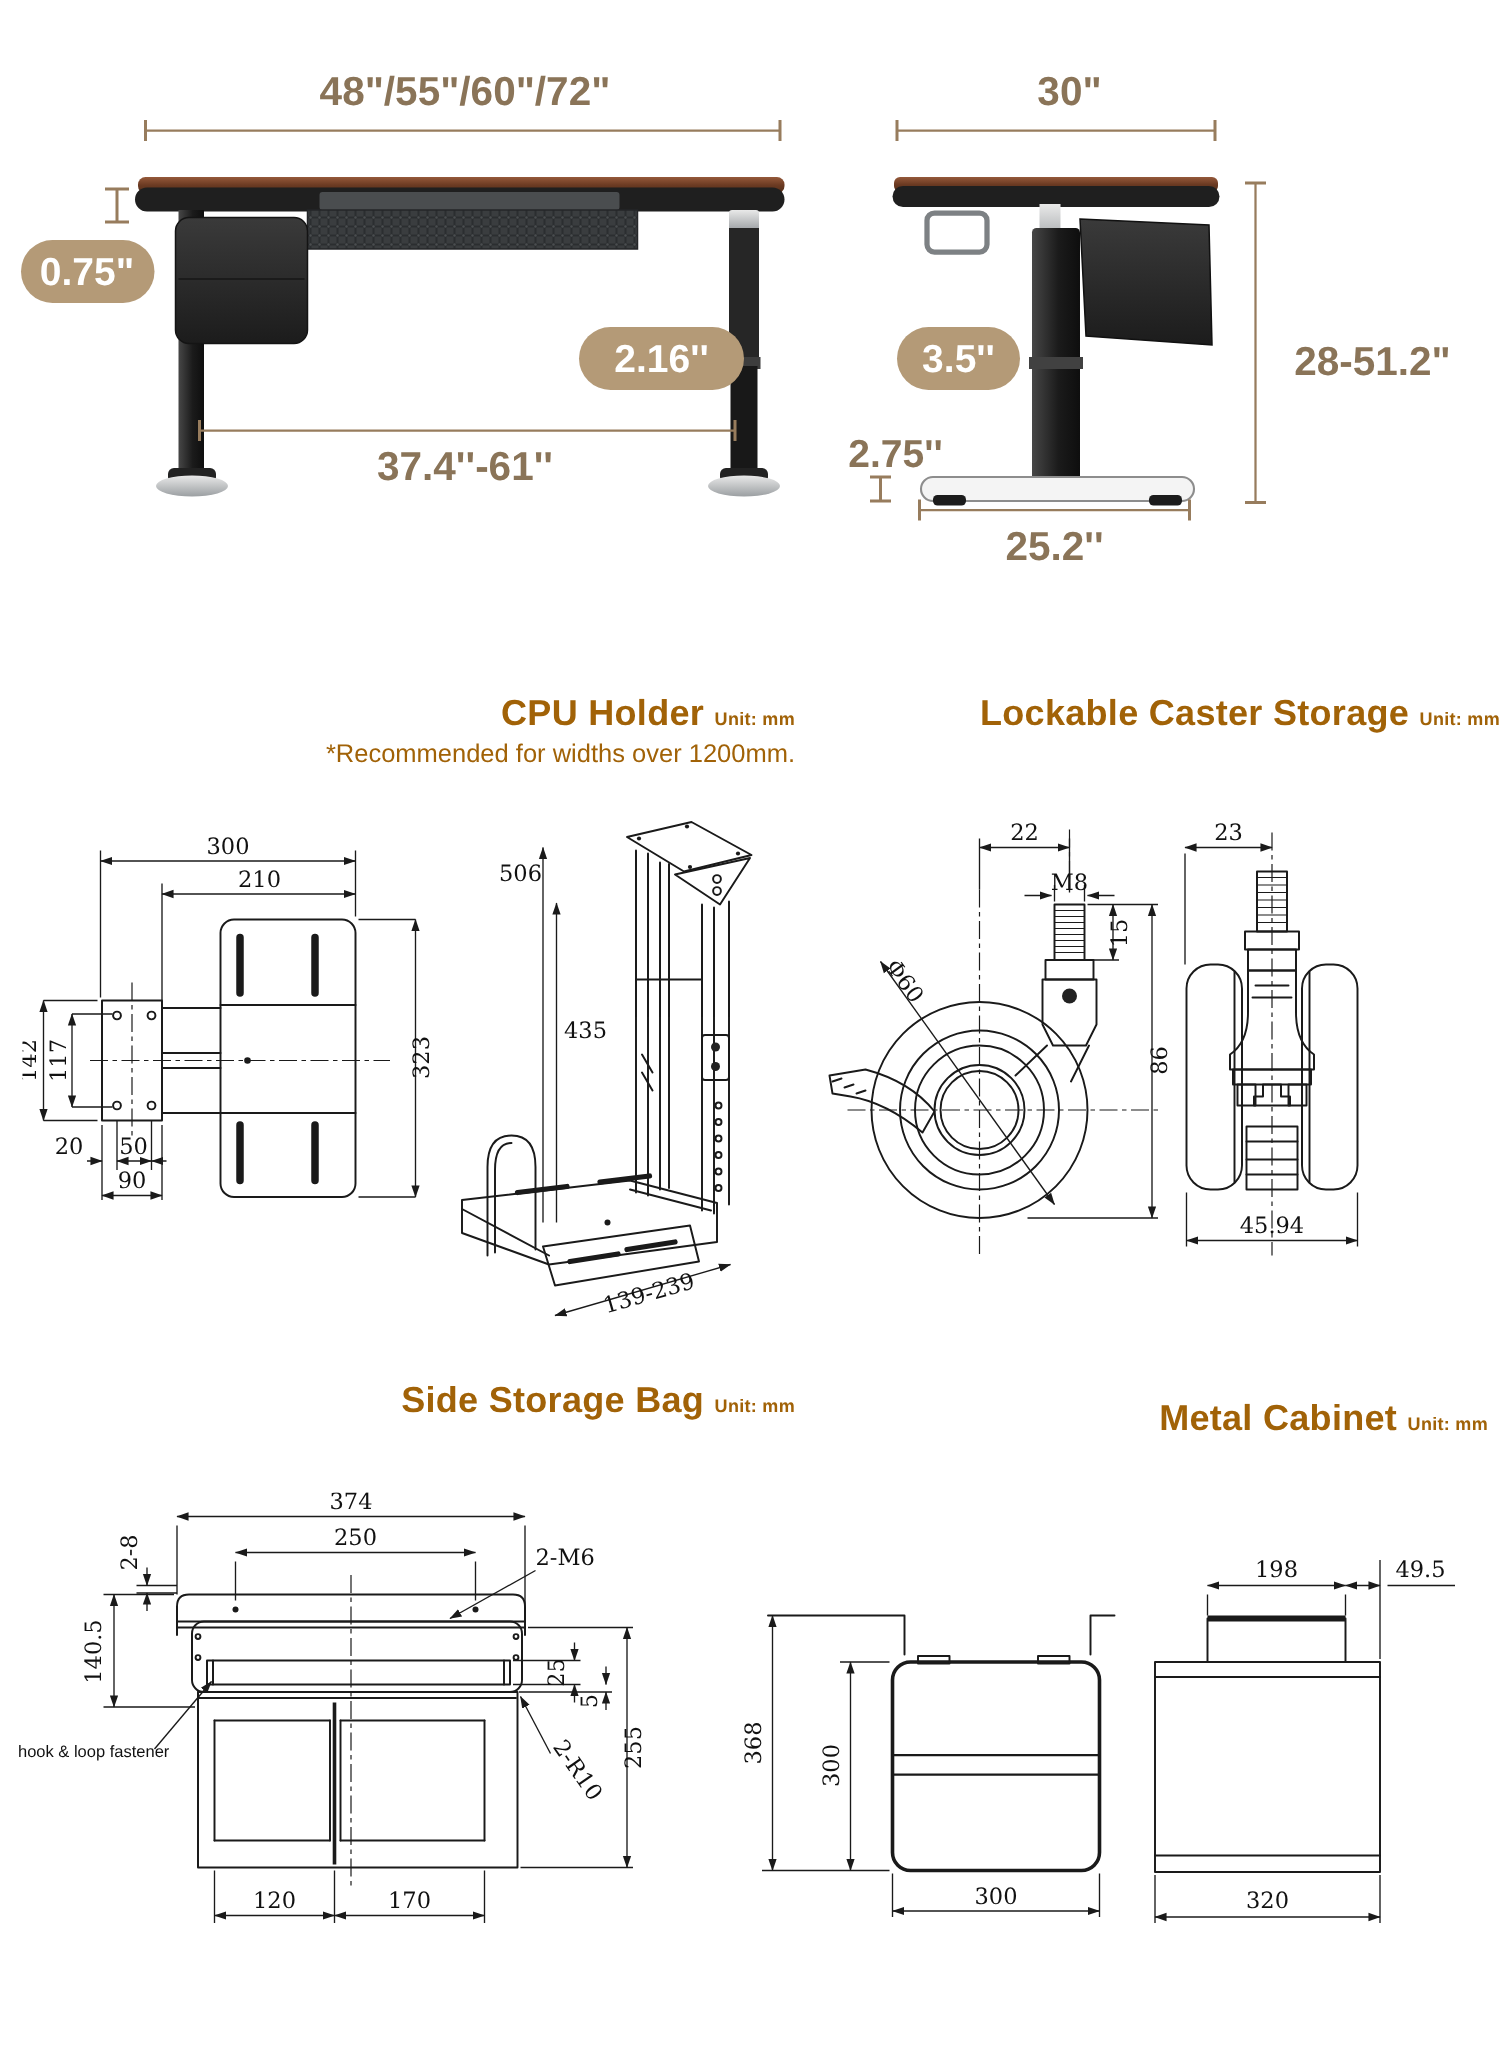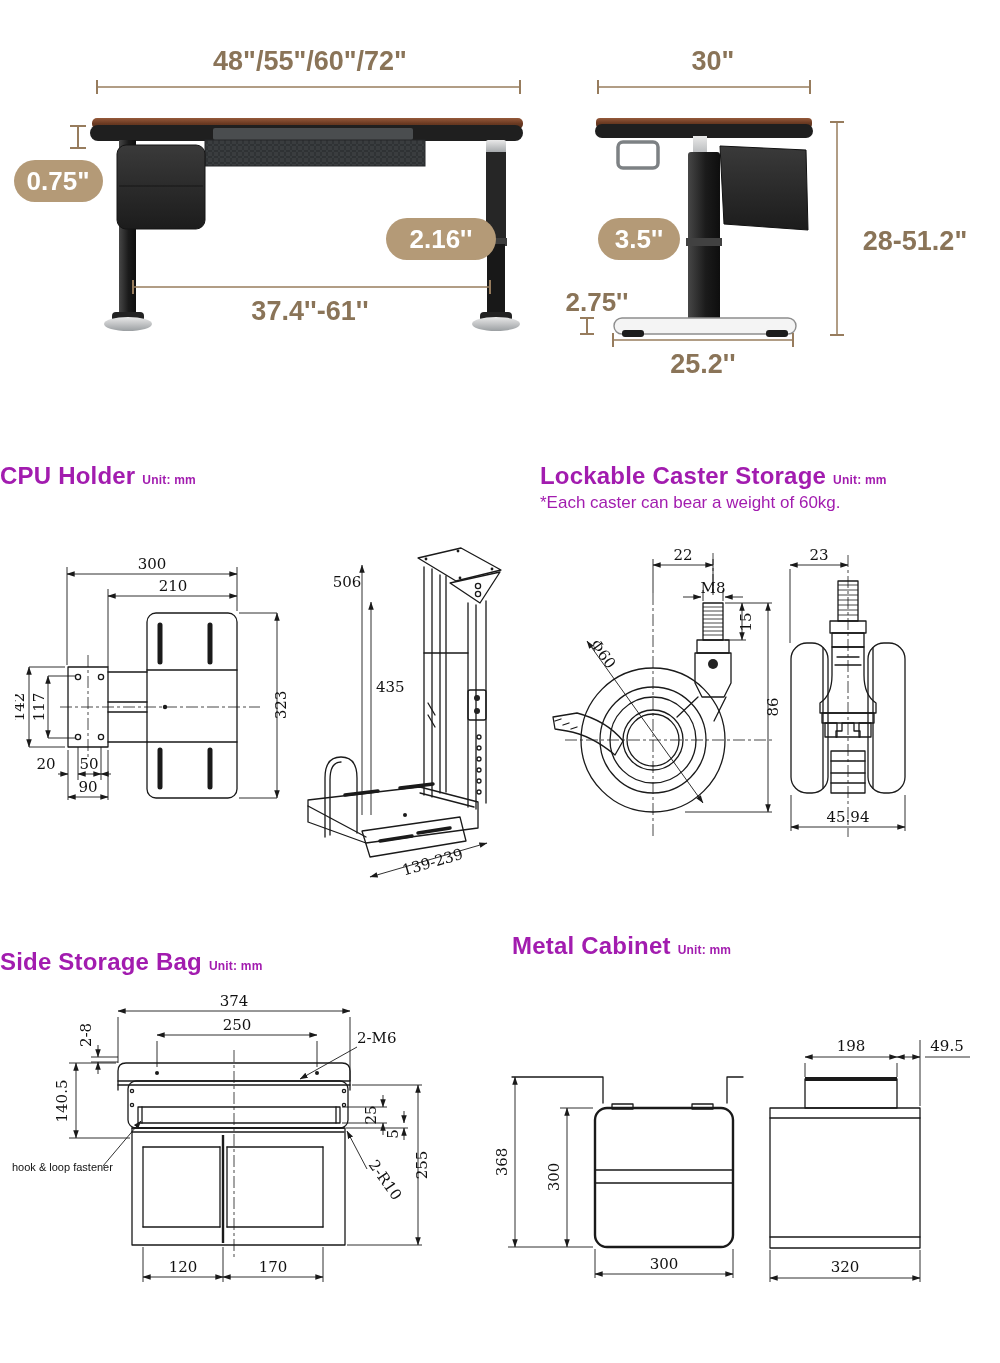--- a/index.html
+++ b/index.html
@@ -1,20 +1,20 @@
 <!DOCTYPE html>
 <html><head>
 <meta charset="utf-8">
 <style>
   html,body{margin:0;padding:0;}
   body{width:1000px;height:1363px;background:#ffffff;position:relative;overflow:hidden;
        font-family:"Liberation Sans",sans-serif;}
   .abs{position:absolute;}
   
-  .sec-head{position:absolute;text-align:left;color:#a21caf;}
+  .sec-head{position:absolute;text-align:right;color:#a16207;}
   .sec-title{font-size:24px;font-weight:600;letter-spacing:.2px;}
   .sec-title .unit{font-size:12px;font-weight:600;margin-left:7px;}
   .sec-note{font-size:17px;font-weight:500;margin-top:3px;}
   
   svg{display:block;}
   .cad{stroke:#1a1a1a;stroke-width:1.3;fill:none;stroke-linejoin:round;stroke-linecap:round;}
   .cadthick{stroke:#1a1a1a;stroke-width:2.4;fill:none;stroke-linejoin:round;}
   .cadslot{stroke:#1a1a1a;stroke-width:5;stroke-linecap:round;fill:none;}
   .dim{stroke:#1a1a1a;stroke-width:0.9;fill:none;}
   .cl{stroke:#1a1a1a;stroke-width:0.8;fill:none;stroke-dasharray:12 3 3 3;}
@@ -143,24 +143,24 @@
   <path class="tantick" d="M47,278 V294 M40,278 H54 M40,294 H54"></path>
   <g>
     <path class="tanline" d="M73,300 H253"></path>
       <path class="tantick" d="M73,293 V307 M253,293 V307"></path>
   </g>
   <text class="tantext" text-anchor="middle" x="163" y="333">25.2''</text>
 </svg>
 
 <div class="sec-head" style="left:0;top:462px;width:530px;">
   <div class="sec-title"><span>CPU Holder</span><span class="unit">Unit: mm</span></div>
+  <div class="sec-note">*Recommended for widths over 1200mm.</div>
 </div>
 <div class="sec-head" style="left:540px;top:462px;width:460px;">
   <div class="sec-title"><span>Lockable Caster Storage</span><span class="unit">Unit: mm</span></div>
-  <div class="sec-note">*Each caster can bear a weight of 60kg.</div>
 </div>
 
 <svg class="abs" style="left:15px;top:545px" width="285" height="310" viewBox="0 0 285 310">
   <g class="dim">
     <path d="M52,22 V120 M222,22 V66 M93,44 V122"></path>
     <path d="M52,29 H222" marker-start="url(#arr)" marker-end="url(#arr)"></path>
     <path d="M93,51 H222" marker-start="url(#arr)" marker-end="url(#arr)"></path>
     <path d="M14,122 H50 M14,202 H50"></path>
     <path d="M14,122 V202" marker-start="url(#arr)" marker-end="url(#arr)"></path>
     <path d="M33,131 H60 M33,193 H60"></path>
@@ -301,21 +301,21 @@
     <path d="M15,20 H73" marker-start="url(#arr)" marker-end="url(#arr)"></path>
     <path d="M16,250 V286 M130,250 V286"></path>
     <path d="M16,282 H130" marker-start="url(#arr)" marker-end="url(#arr)"></path>
   </g>
   <g>
     <text class="ctext" text-anchor="middle" x="44" y="15">23</text>
     <text class="ctext" text-anchor="middle" x="73" y="277">45.94</text>
   </g>
 </svg>
 
-<div class="sec-head" style="left:0;top:948px;width:530px;">
+<div class="sec-head" style="left:0;top:920px;width:530px;">
   <div class="sec-title"><span>Side Storage Bag</span><span class="unit">Unit: mm</span></div>
 </div>
 <div class="sec-head" style="left:512px;top:932px;width:480px;">
   <div class="sec-title"><span>Metal Cabinet</span><span class="unit">Unit: mm</span></div>
 </div>
 
 <svg class="abs" style="left:5px;top:995px" width="440" height="325" viewBox="0 0 440 325">
   <g>
     <path class="cl" d="M229,55 V262"></path>
     <path class="cad" d="M113,95 V76 Q113,68 121,68 H337 Q345,68 345,76 V95"></path>

